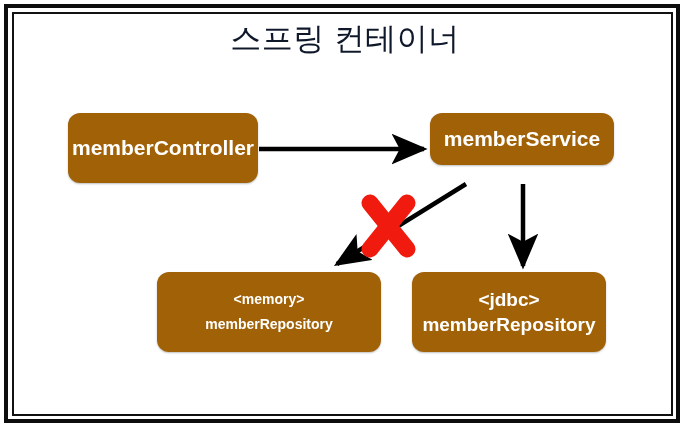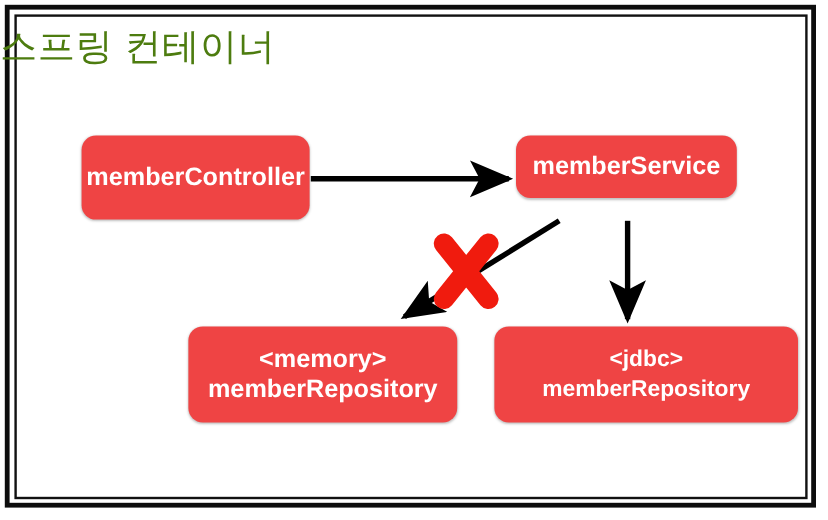--- a/index.html
+++ b/index.html
@@ -37,30 +37,30 @@
     height: 404px;
     border: 2px solid #111111;
     box-sizing: border-box;
     background: #ffffff;
   }
   .title {
     position: absolute;
     left: 0;
     top: 20px;
     width: 690px;
-    text-align: left;
+    text-align: center;
     font-size: 31px;
     line-height: 38px;
-    color: #4d7c0f;
+    color: #0f172a;
     font-weight: 400;
     letter-spacing: 0.5px;
   }
   .node {
     position: absolute;
-    background: #ef4444;
+    background: #a16207;
     border-radius: 12px;
     color: #ffffff;
     font-weight: bold;
     display: flex;
     align-items: center;
     justify-content: center;
     flex-direction: column;
     text-align: center;
     box-sizing: border-box;
     z-index: 3;
@@ -73,25 +73,25 @@
   .node-member-controller {
     left: 68px;  top: 113px;  width: 190px; height: 70px;
     font-size: 21px;
   }
   .node-member-service {
     left: 430px; top: 113px; width: 184px; height: 52px;
     font-size: 21px;
   }
   .node-memory-repo {
     left: 157px; top: 272px; width: 224px; height: 80px;
-    font-size: 21px;
+    font-size: 14px;
     line-height: 25px;
   }
   .node-jdbc-repo {
-    left: 412px; top: 272px; width: 253px; height: 80px;
+    left: 412px; top: 272px; width: 194px; height: 80px;
     font-size: 19px;
     line-height: 25px;
   }
   #edges {
     position: absolute;
     left: 0; top: 0;
     width: 690px; height: 433px;
     z-index: 2;
     pointer-events: none;
   }

